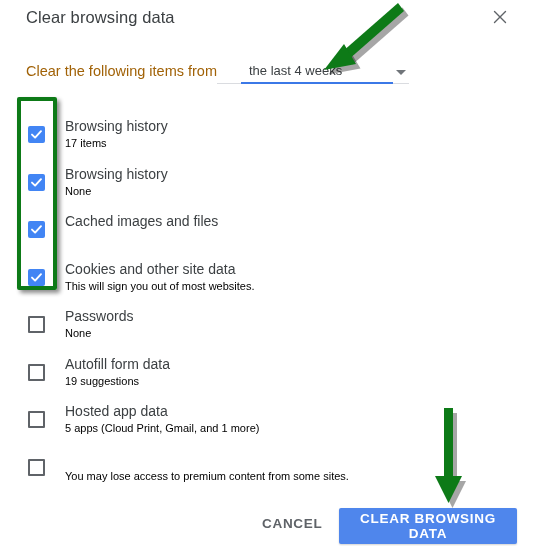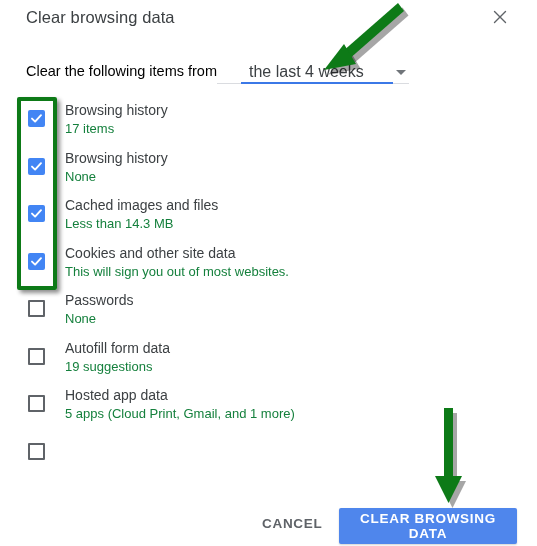--- a/index.html
+++ b/index.html
@@ -53,36 +53,36 @@
     left: 0;
     top: 60px;
     width: 537px;
     height: 30px;
   }
   #range-label {
     position: absolute;
     left: 26px;
     top: 3px;
     font-size: 14.5px;
-    color: #000000;
+    color: #a16207;
     white-space: nowrap;
   }
   #range-select {
     position: absolute;
     left: 217px;
     top: 0px;
     width: 192px;
     height: 28px;
     cursor: pointer;
   }
   #range-value {
     position: absolute;
     left: 0;
     top: 3px;
-    font-size: 16px;
+    font-size: 13px;
     color: #3c4043;
     white-space: nowrap;
     padding-left: 32px;
   }
   #range-caret {
     position: absolute;
     right: 3px;
     top: 10px;
     width: 0; height: 0;
     border-left: 5px solid transparent;
@@ -103,21 +103,21 @@
     top: 22px;
     width: 152px;
     height: 2px;
     background: #3b78e7;
   }
 
   
   #item-list {
     position: absolute;
     left: 0;
-    top: 96px;
+    top: 112px;
     width: 537px;
   }
   .item-row {
     position: relative;
     height: 47.5px;
   }
   .cb {
     position: absolute;
     left: 28px;
     top: 14px;
@@ -146,22 +146,22 @@
     left: 65px;
     top: 6px;
     font-size: 14px;
     color: #3c4043;
     white-space: nowrap;
   }
   .item-sub {
     position: absolute;
     left: 65px;
     top: 25px;
-    font-size: 13px;
-    color: #15803d;
+    font-size: 11px;
+    color: #000000;
     white-space: nowrap;
   }
 
   
   #footer {
     position: absolute;
     left: 9px;
     top: 500px;
     width: 537px;
     height: 46px;
@@ -270,21 +270,20 @@
         <div class="item-title">Browsing history</div>
         <div class="item-sub">None</div>
       </div>
       <div class="item-row">
         <div class="cb checked">
           <svg width="15" height="15" viewBox="0 0 15 15" aria-hidden="true">
             <path d="M3 7.6 L6.1 10.6 L12 4.2" stroke="#ffffff" stroke-width="1.9" fill="none" stroke-linecap="round" stroke-linejoin="round"></path>
           </svg>
         </div>
         <div class="item-title">Cached images and files</div>
-        <div class="item-sub">Less than 14.3 MB</div>
       </div>
       <div class="item-row">
         <div class="cb checked">
           <svg width="15" height="15" viewBox="0 0 15 15" aria-hidden="true">
             <path d="M3 7.6 L6.1 10.6 L12 4.2" stroke="#ffffff" stroke-width="1.9" fill="none" stroke-linecap="round" stroke-linejoin="round"></path>
           </svg>
         </div>
         <div class="item-title">Cookies and other site data</div>
         <div class="item-sub">This will sign you out of most websites.</div>
       </div>
@@ -298,20 +297,21 @@
         <div class="item-title">Autofill form data</div>
         <div class="item-sub">19 suggestions</div>
       </div>
       <div class="item-row">
         <div class="cb unchecked"></div>
         <div class="item-title">Hosted app data</div>
         <div class="item-sub">5 apps (Cloud Print, Gmail, and 1 more)</div>
       </div>
       <div class="item-row">
         <div class="cb unchecked"></div>
+        <div class="item-sub">You may lose access to premium content from some sites.</div>
       </div>
     </div>
 
   <div id="footer">
     <button id="cancel-button">CANCEL</button>
     <button id="clear-button">CLEAR BROWSING DATA</button>
   </div>
 
   <div id="highlight-box"></div>
 

